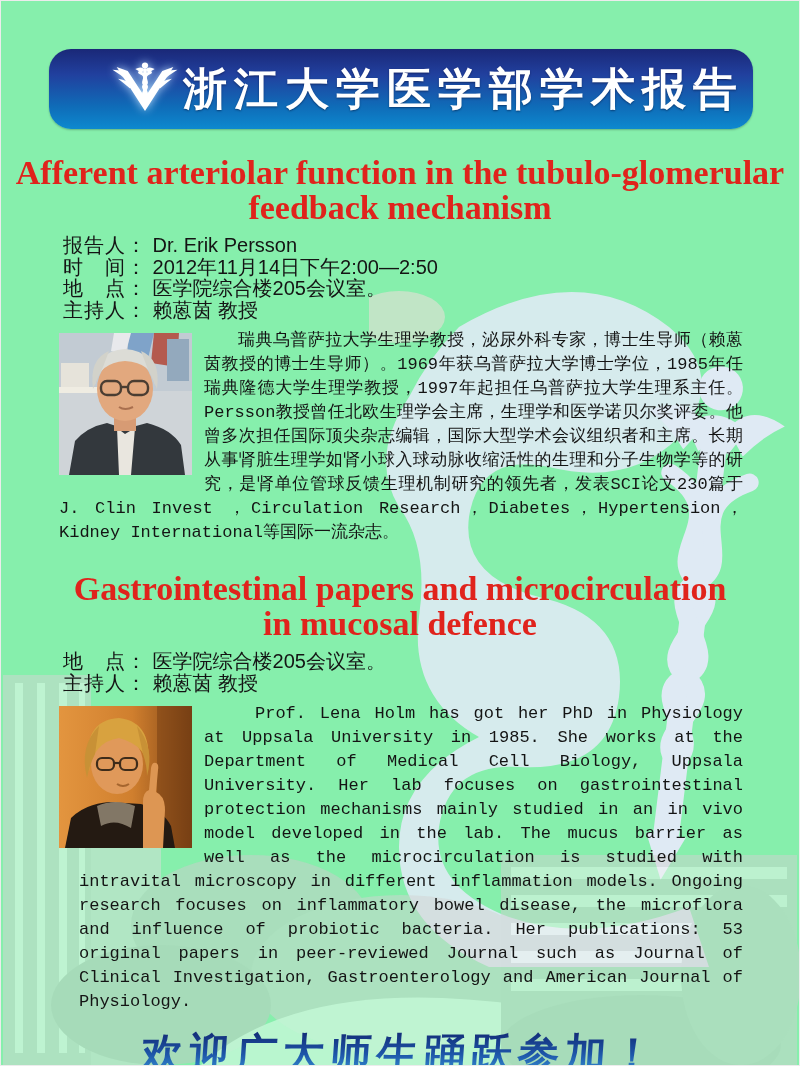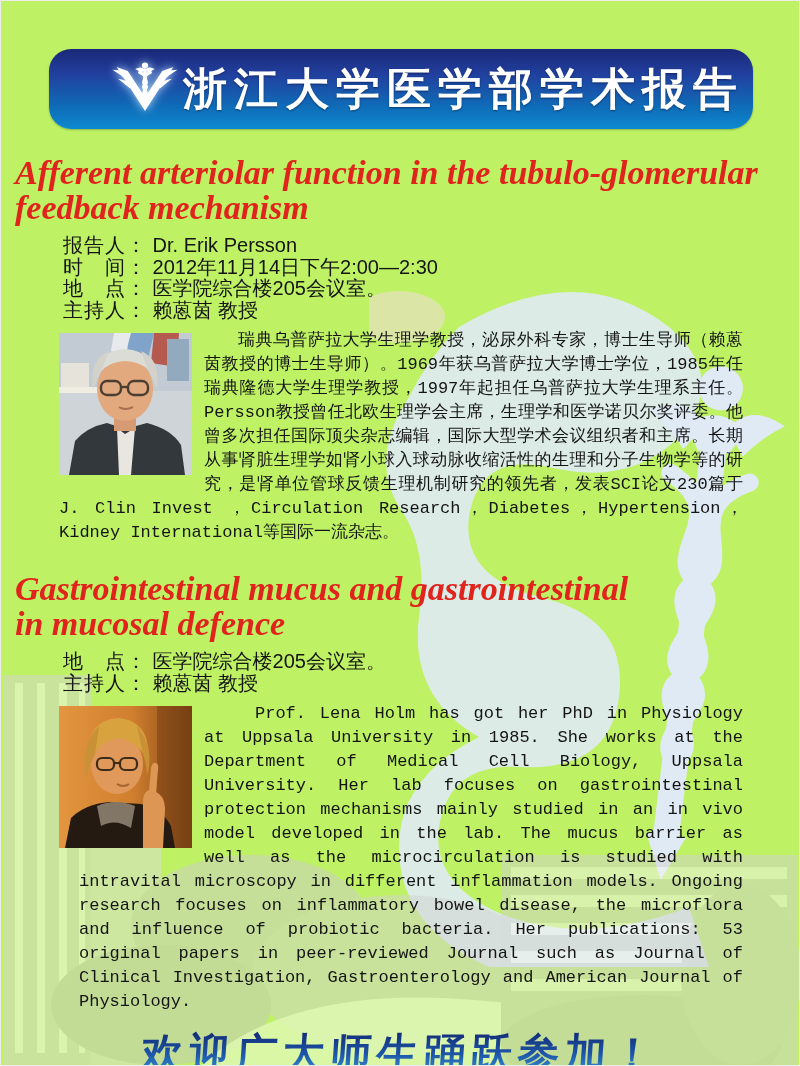--- a/index.html
+++ b/index.html
@@ -4,21 +4,21 @@
 <style>
   * { box-sizing: border-box; margin: 0; padding: 0; }
   html,body { background:#ffffff; }
   body { font-family: "Liberation Sans", "DejaVu Sans", sans-serif; }
 
   .page {
     position: relative;
     width: 800px;
     height: 1066px;
     margin: 0 auto;
-    background: #bef264;
+    background: #86efac;
     overflow: hidden;
     border: 1px solid #ececec;
   }
 
   
   .wm { position: absolute; pointer-events: none; z-index: 0; }
   .wm-caduceus { right: -10px; top: 266px; width: 440px; height: 700px; }
   .wm-buildings { left: 0; bottom: 0; width: 800px; height: 390px; }
 
   .content { position: relative; z-index: 1; }
@@ -43,28 +43,28 @@
     font-weight: bold;
     letter-spacing: 7px;
     margin-right: 50px;
     text-shadow: 0 1px 2px rgba(0,0,30,0.45);
     white-space: nowrap;
   }
 
   
   .lec-title {
     margin: 26px 14px 4px;
+    text-align: center;
     color: #e0231c;
     font-family: "Liberation Serif", "DejaVu Serif", serif;
     font-weight: bold;
     font-size: 34px;
     line-height: 35px;
     white-space: pre-line;
     letter-spacing: 0px;
-    font-style: italic;
   }
   .details { margin: 10px 0 8px 62px; font-size: 20px; line-height: 21.5px; color: #141414; }
   .detail-row { white-space: nowrap; }
   .detail-label { letter-spacing: 1px; }
   .detail-value { }
 
   .bio { margin: 2px 56px 0 58px; font-family: Liberation Mono, monospace; }
   .bio::after { content:""; display:block; clear:both; }
   .photo { float: left; width: 133px; height: 142px; margin: 4px 12px 2px 0; }
   .photo svg { display:block; width:100%; height:100%; }
@@ -174,21 +174,21 @@
     <section>
       <h2 class="lec-title">Afferent arteriolar function in the tubulo-glomerular
 feedback mechanism</h2>
       <div class="details">
         <div class="detail-row">
           <span class="detail-label">报告人：</span>
           <span class="detail-value">Dr. Erik Persson</span>
         </div>
         <div class="detail-row">
           <span class="detail-label">时　间：</span>
-          <span class="detail-value">2012年11月14日下午2:00—2:30</span>
+          <span class="detail-value">2012年11月14日下午2:00—2:50</span>
         </div>
         <div class="detail-row">
           <span class="detail-label">地　点：</span>
           <span class="detail-value">医学院综合楼205会议室。</span>
         </div>
         <div class="detail-row">
           <span class="detail-label">主持人：</span>
           <span class="detail-value">赖蒽茵 教授</span>
         </div>
       </div>
@@ -216,21 +216,21 @@
               <line x1="62" y1="54" x2="69" y2="54"></line>
             </g>
             <path d="M60 74 Q66 78 74 74" stroke="#a96f4e" stroke-width="2" fill="none"></path>
           </svg>
         </div>
         <p class="bio-text cn">瑞典乌普萨拉大学生理学教授，泌尿外科专家，博士生导师（赖蒽茵教授的博士生导师）。1969年获乌普萨拉大学博士学位，1985年任瑞典隆德大学生理学教授，1997年起担任乌普萨拉大学生理系主任。Persson教授曾任北欧生理学会主席，生理学和医学诺贝尔奖评委。他曾多次担任国际顶尖杂志编辑，国际大型学术会议组织者和主席。长期从事肾脏生理学如肾小球入球动脉收缩活性的生理和分子生物学等的研究，是肾单位管球反馈生理机制研究的领先者，发表SCI论文230篇于J. Clin Invest ，Circulation Research，Diabetes，Hypertension， Kidney International等国际一流杂志。</p>
       </div>
     </section>
 
     <section>
-      <h2 class="lec-title">Gastrointestinal mucus and gastrointestinal
+      <h2 class="lec-title">Gastrointestinal papers and microcirculation
 in mucosal defence</h2>
       <div class="details">
         <div class="detail-row">
           <span class="detail-label">地　点：</span>
           <span class="detail-value">医学院综合楼205会议室。</span>
         </div>
         <div class="detail-row">
           <span class="detail-label">主持人：</span>
           <span class="detail-value">赖蒽茵 教授</span>
         </div>

